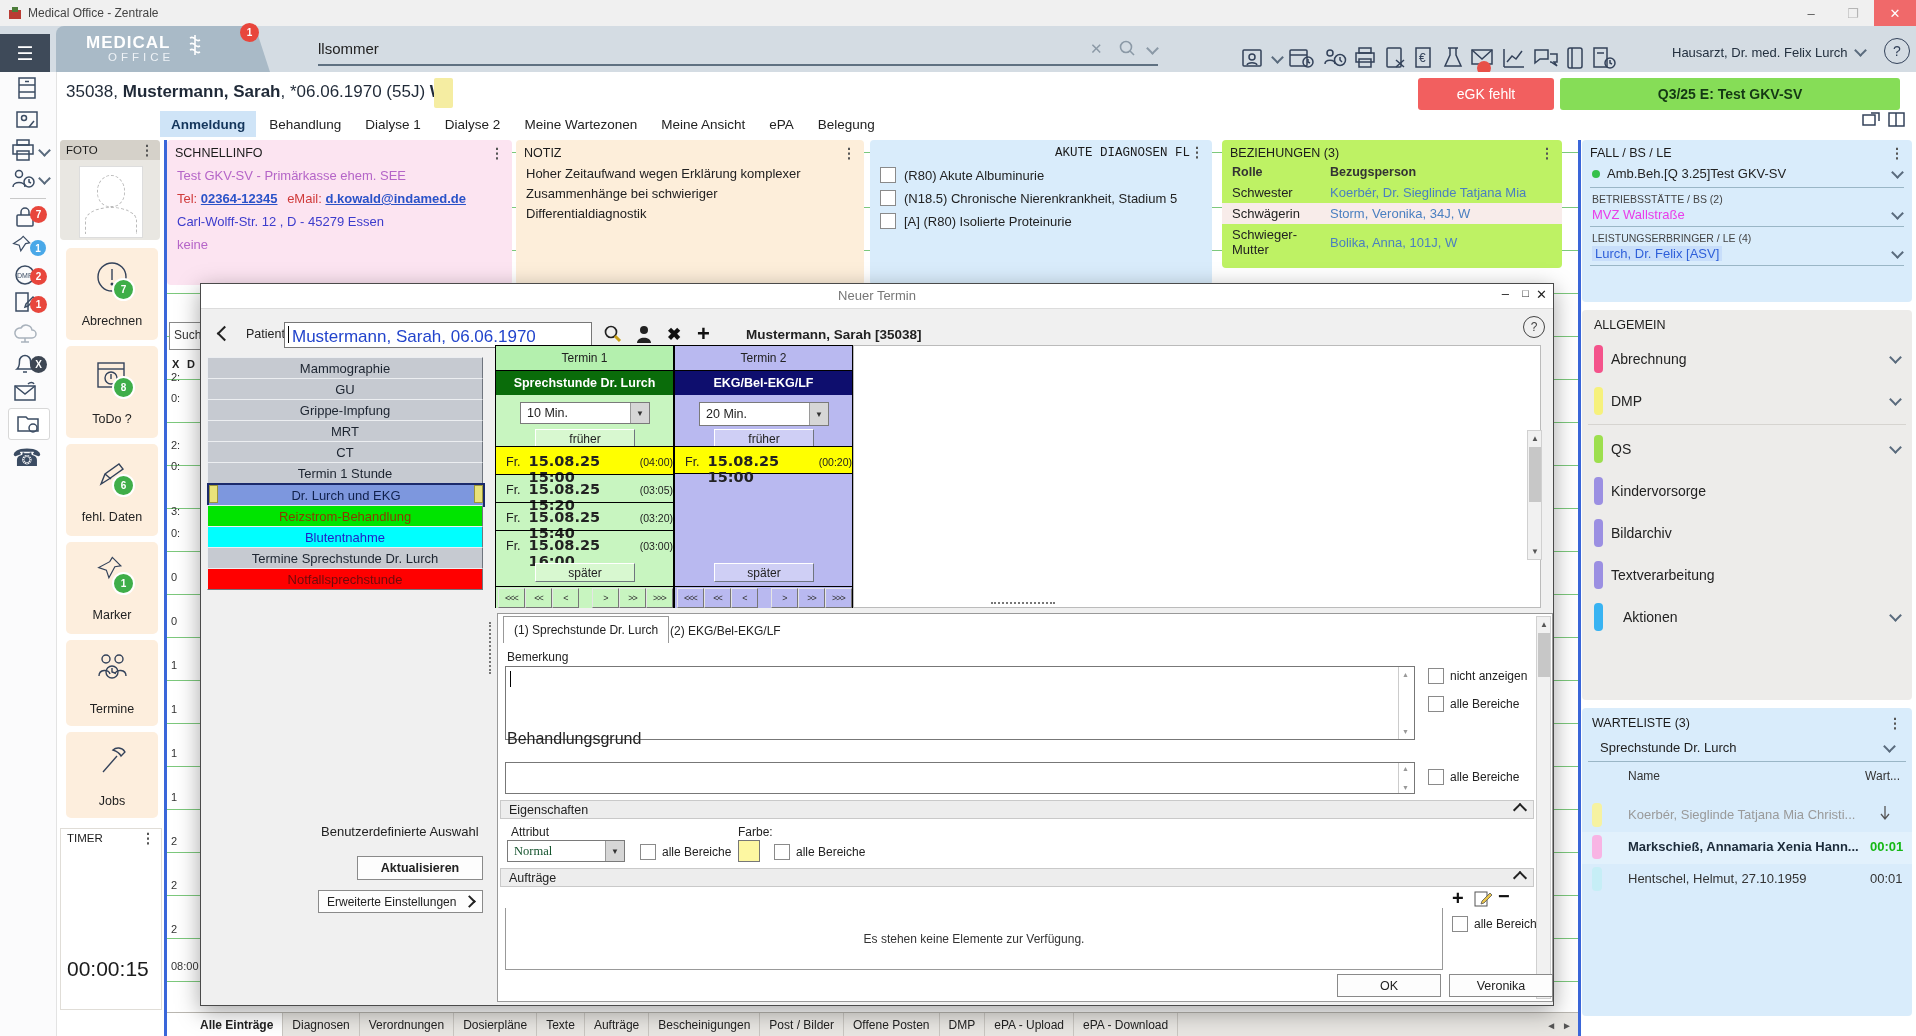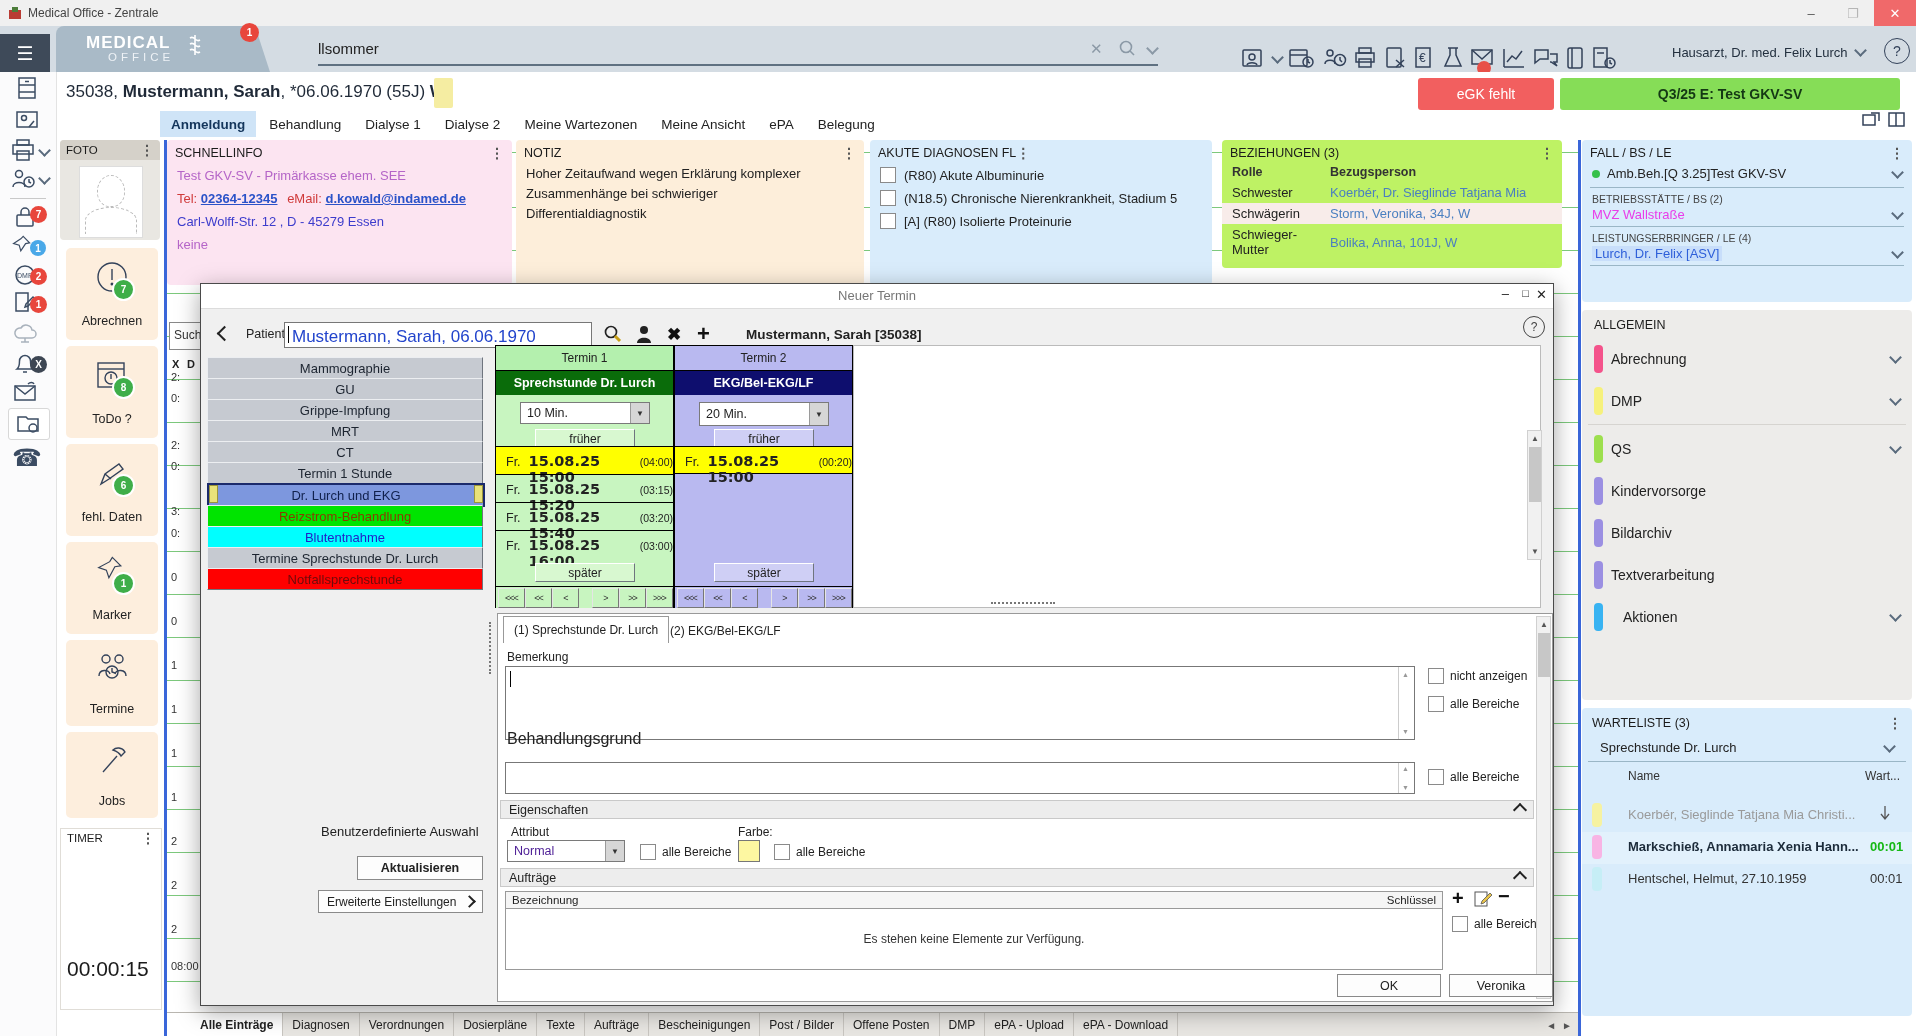--- a/index.html
+++ b/index.html
@@ -399,21 +399,21 @@
 
   <div class="abs panel" style="left:516px;top:140px;width:348px;height:145px;background:#fdeeda;">
     <div class="flex" style="justify-content:space-between;padding:6px 8px 2px;">
       <span class="tt">NOTIZ</span>
       <span class="dots">⋮</span>
     </div>
     <div style="padding:2px 10px;font-size:13px;line-height:20px;color:#222;width:300px;">Hoher Zeitaufwand wegen Erklärung komplexer Zusammenhänge bei schwieriger Differentialdiagnostik</div>
   </div>
 
   <div class="abs panel" style="left:870px;top:140px;width:342px;height:145px;background:#d9ecfb;">
-    <div class="flex" style="justify-content:flex-start;padding:6px 8px 2px;">
+    <div class="flex" style="justify-content:flex-end;padding:6px 8px 2px;font-family:Liberation Mono, monospace;">
       <span class="tt">AKUTE DIAGNOSEN FL</span>
       <span class="dots">⋮</span>
     </div>
     <div class="flex" style="padding:5px 10px 0;gap:8px;">
         <span class="cb"></span>
         <span>(R80) Akute Albuminurie</span>
       </div>
     <div class="flex" style="padding:7px 10px 0;gap:8px;">
         <span class="cb"></span>
         <span>(N18.5) Chronische Nierenkrankheit, Stadium 5</span>
@@ -616,21 +616,21 @@
           <span>früher</span>
         </div>
       <div class="slot" style="left:0;top:100px;width:177px;background:#ffff00;">
         <span class="d">Fr.</span>
           <span class="t">15.08.25 15:00</span>
           <span class="g">(04:00)</span>
       </div>
       <div class="slot" style="left:0;top:128px;width:177px;">
         <span class="d">Fr.</span>
           <span class="t">15.08.25 15:20</span>
-          <span class="g">(03:15)</span>
+          <span class="g">(03:05)</span>
       </div>
       <div class="slot" style="left:0;top:156px;width:177px;">
         <span class="d">Fr.</span>
           <span class="t">15.08.25 15:40</span>
           <span class="g">(03:20)</span>
       </div>
       <div class="slot" style="left:0;top:184px;width:177px;">
         <span class="d">Fr.</span>
           <span class="t">15.08.25 16:00</span>
           <span class="g">(03:00)</span>
@@ -738,42 +738,38 @@
           <span class="cb"></span>
           <span style="font-size:12px;">alle Bereiche</span>
         </div>
 
       <div class="band abs" style="left:2px;top:186px;width:1034px;height:19px;">
         <span>Eigenschaften</span>
         <span class="cv cvu" style="border-color:#222;width:8px;height:8px;"></span>
       </div>
       <span class="abs" style="left:13px;top:211px;font-size:12px;">Attribut</span>
       <div class="selc abs" style="left:9px;top:226px;width:118px;height:22px;">
-          <span style="color:#4c1d95;">Normal</span>
+          <span style="color:#14532d;font-family:Liberation Serif, serif;">Normal</span>
           <span class="dd">▼</span>
         </div>
       <div class="abs flex" style="left:142px;top:230px;gap:6px;">
           <span class="cb"></span>
           <span style="font-size:12px;">alle Bereiche</span>
         </div>
       <span class="abs" style="left:240px;top:211px;font-size:12px;">Farbe:</span>
       <div class="abs" style="left:240px;top:226px;width:22px;height:22px;background:#fdf7a1;border:1px solid #777;box-sizing:border-box;"></div>
       <div class="abs flex" style="left:276px;top:230px;gap:6px;">
           <span class="cb"></span>
           <span style="font-size:12px;">alle Bereiche</span>
         </div>
 
       <div class="band abs" style="left:2px;top:254px;width:1034px;height:19px;">
         <span>Aufträge</span>
         <span class="cv cvu" style="border-color:#222;width:8px;height:8px;"></span>
       </div>
-      <div class="abs flex" style="left:7px;top:277px;width:938px;height:18px;background:#f5f5f5;border:1px solid #999;box-sizing:border-box;justify-content:space-between;padding:0 6px;font-size:11.5px;">
-        <span>Bezeichnung</span>
-        <span>Schlüssel</span>
-      </div>
       <span class="abs b" style="left:954px;top:273px;font-size:20px;color:#111;">+</span>
       <span class="abs" style="left:976px;top:276px;"><svg width="18" height="18">
             <rect x="1" y="2" width="12" height="14" fill="#fff" stroke="#555"></rect>
             <path d="M8 11l8-8 2 2-8 8-3 1z" fill="#e8c44a" stroke="#555" stroke-width="0.8"></path>
           </svg></span>
       <span class="abs b" style="left:1000px;top:271px;font-size:20px;color:#111;">−</span>
       <div class="abs flex" style="left:954px;top:302px;gap:6px;">
           <span class="cb"></span>
           <span style="font-size:12px;">alle Bereiche</span>
         </div>

